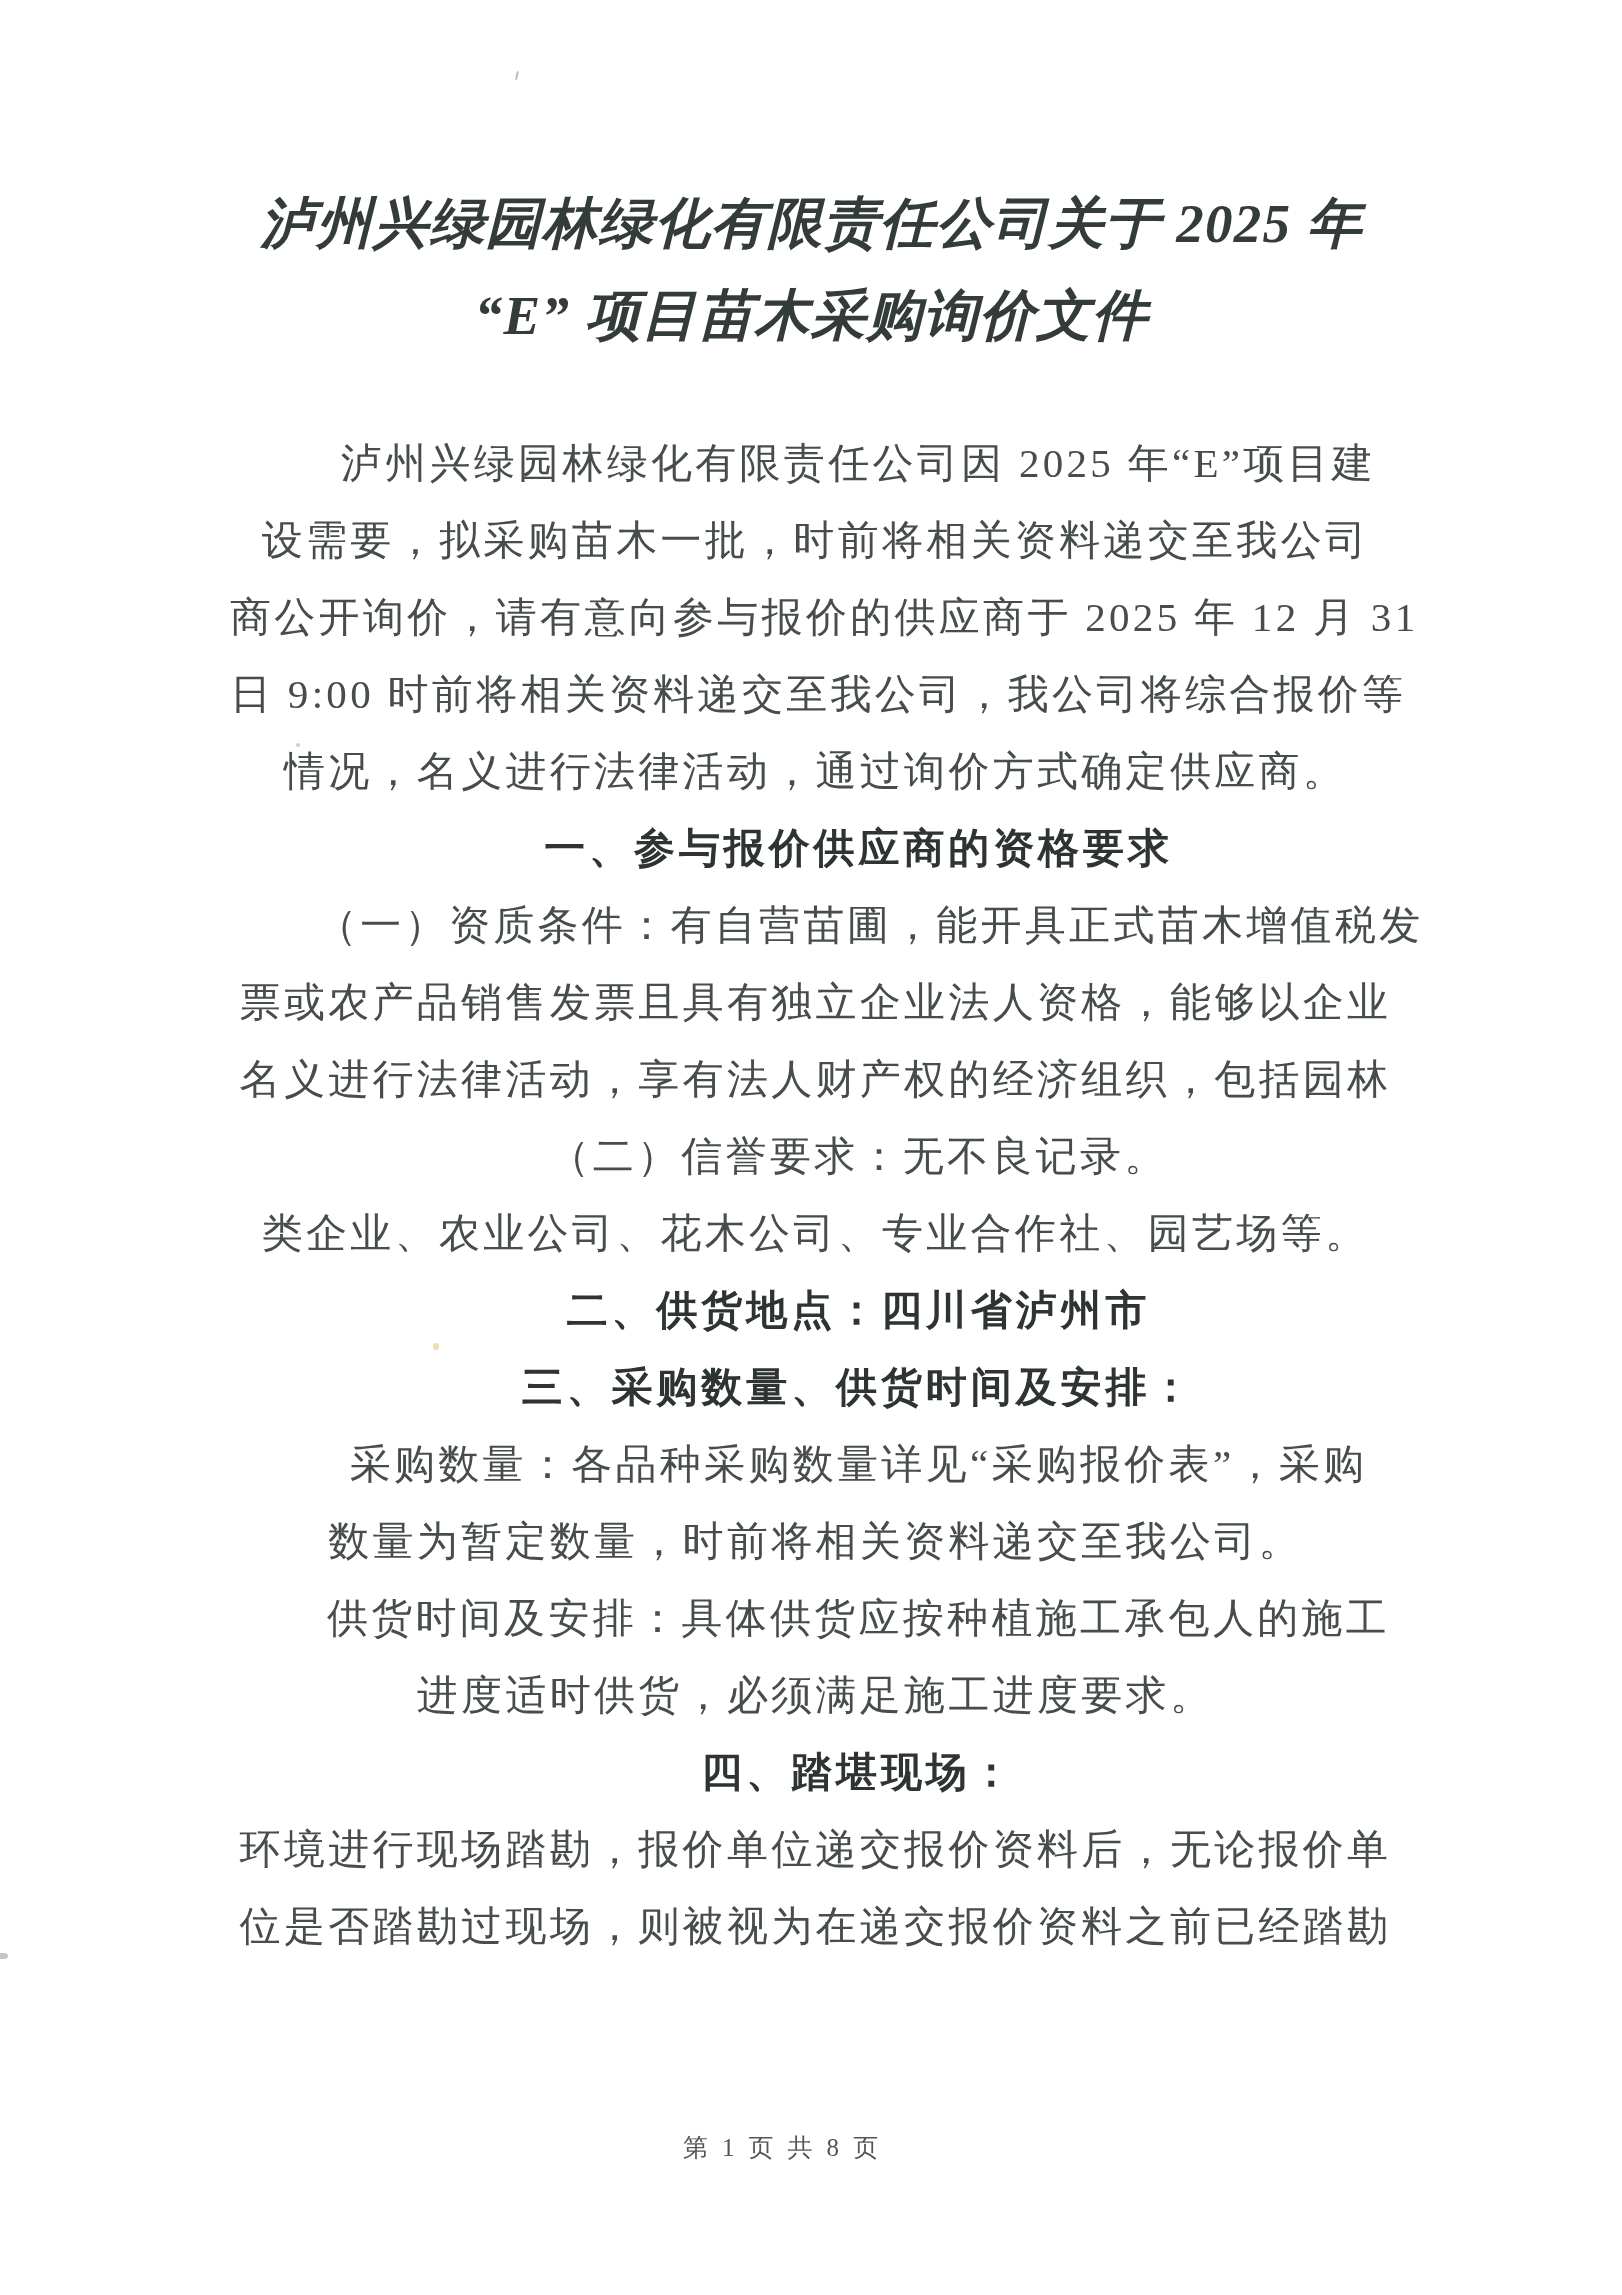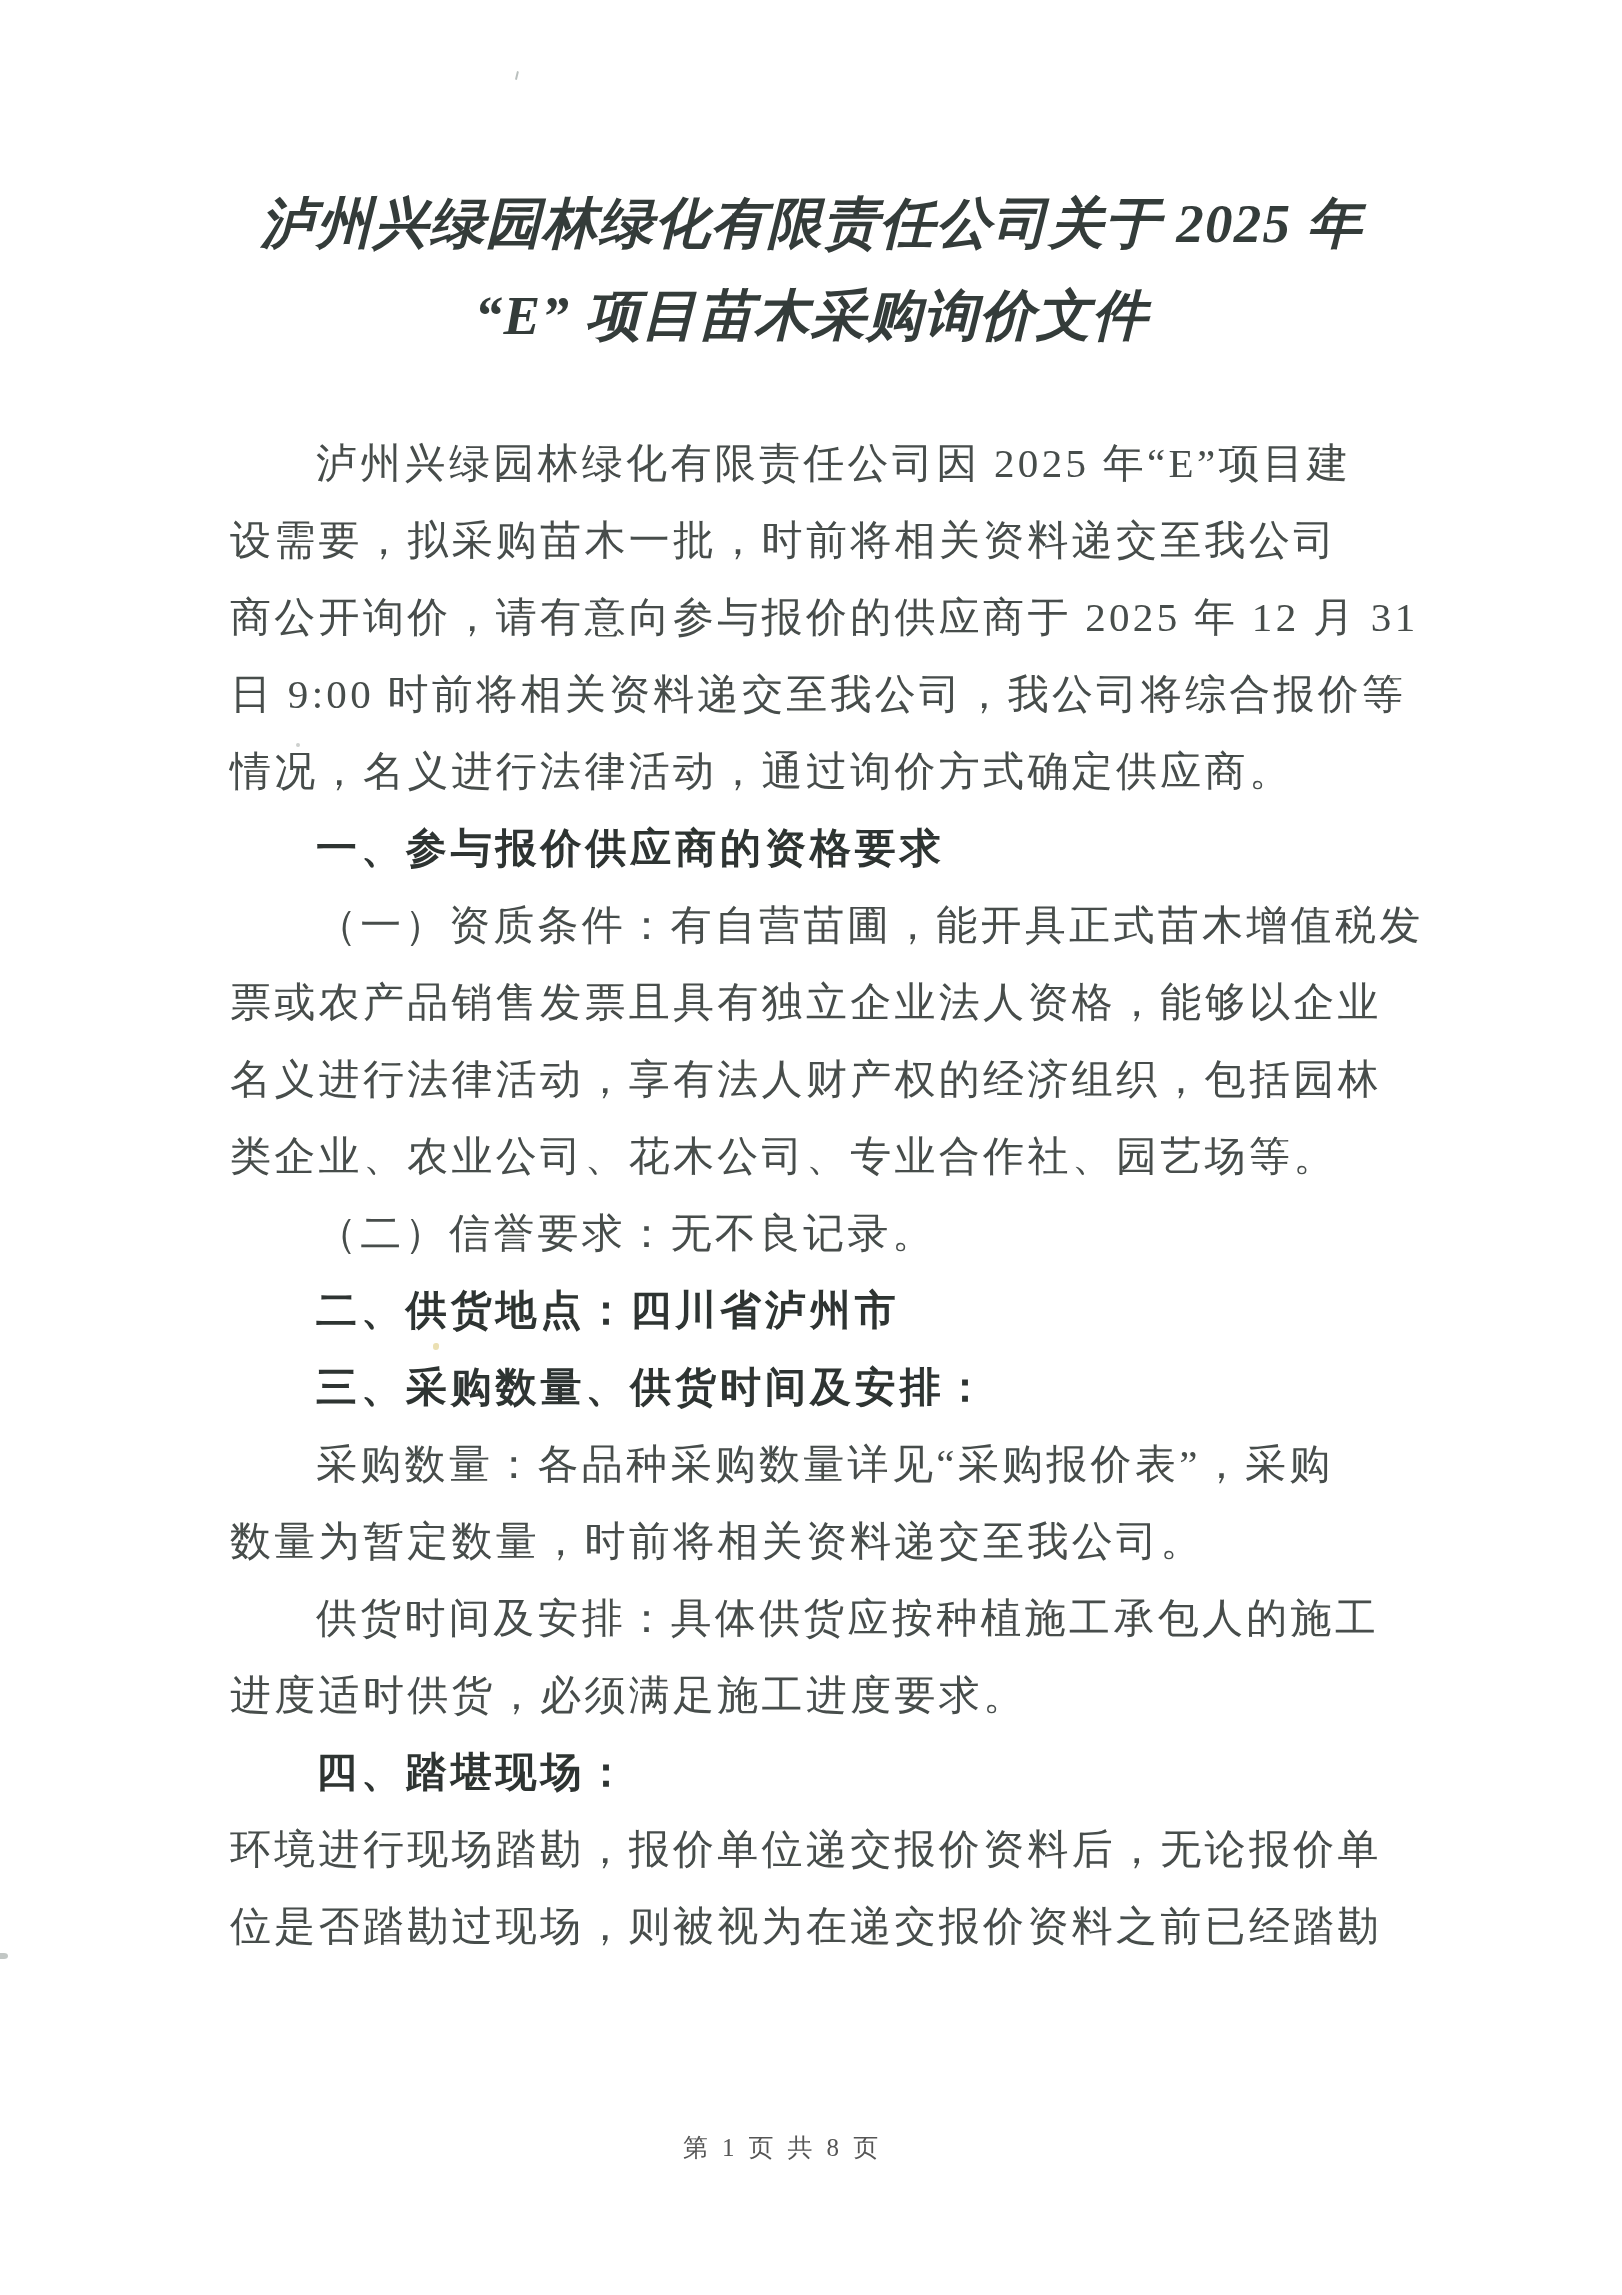--- a/index.html
+++ b/index.html
@@ -37,20 +37,21 @@
     left: 230px;
     width: 1171px;
   }
   .doc-line {
     height: 77px;
     line-height: 77px;
     font-size: 41px;
     letter-spacing: 3.3px;
     color: var(--body-ink, #474d4b);
     white-space: nowrap;
+    text-align: center;
   }
   .doc-line.indent { padding-left: 86px; }
   .doc-line.heading {
     font-family: "Liberation Sans", sans-serif;
     font-weight: 700;
     letter-spacing: 3.9px;
     color: var(--heading-ink, #2e3432);
   }
 
   
@@ -99,22 +100,22 @@
   <div class="doc-body" id="doc-body">
       <div class="doc-line indent">泸州兴绿园林绿化有限责任公司因 2025 年“E”项目建</div>
       <div class="doc-line">设需要，拟采购苗木一批，时前将相关资料递交至我公司</div>
       <div class="doc-line">商公开询价，请有意向参与报价的供应商于 2025 年 12 月 31</div>
       <div class="doc-line">日 9:00 时前将相关资料递交至我公司，我公司将综合报价等</div>
       <div class="doc-line">情况，名义进行法律活动，通过询价方式确定供应商。</div>
       <div class="doc-line indent heading">一、参与报价供应商的资格要求</div>
       <div class="doc-line indent">（一）资质条件：有自营苗圃，能开具正式苗木增值税发</div>
       <div class="doc-line">票或农产品销售发票且具有独立企业法人资格，能够以企业</div>
       <div class="doc-line">名义进行法律活动，享有法人财产权的经济组织，包括园林</div>
+      <div class="doc-line indent">（二）信誉要求：无不良记录。</div>
       <div class="doc-line">类企业、农业公司、花木公司、专业合作社、园艺场等。</div>
-      <div class="doc-line indent">（二）信誉要求：无不良记录。</div>
       <div class="doc-line indent heading">二、供货地点：四川省泸州市</div>
       <div class="doc-line indent heading">三、采购数量、供货时间及安排：</div>
       <div class="doc-line indent">采购数量：各品种采购数量详见“采购报价表”，采购</div>
       <div class="doc-line">数量为暂定数量，时前将相关资料递交至我公司。</div>
       <div class="doc-line indent">供货时间及安排：具体供货应按种植施工承包人的施工</div>
       <div class="doc-line">进度适时供货，必须满足施工进度要求。</div>
       <div class="doc-line indent heading">四、踏堪现场：</div>
       <div class="doc-line">环境进行现场踏勘，报价单位递交报价资料后，无论报价单</div>
       <div class="doc-line">位是否踏勘过现场，则被视为在递交报价资料之前已经踏勘</div>
     </div>

